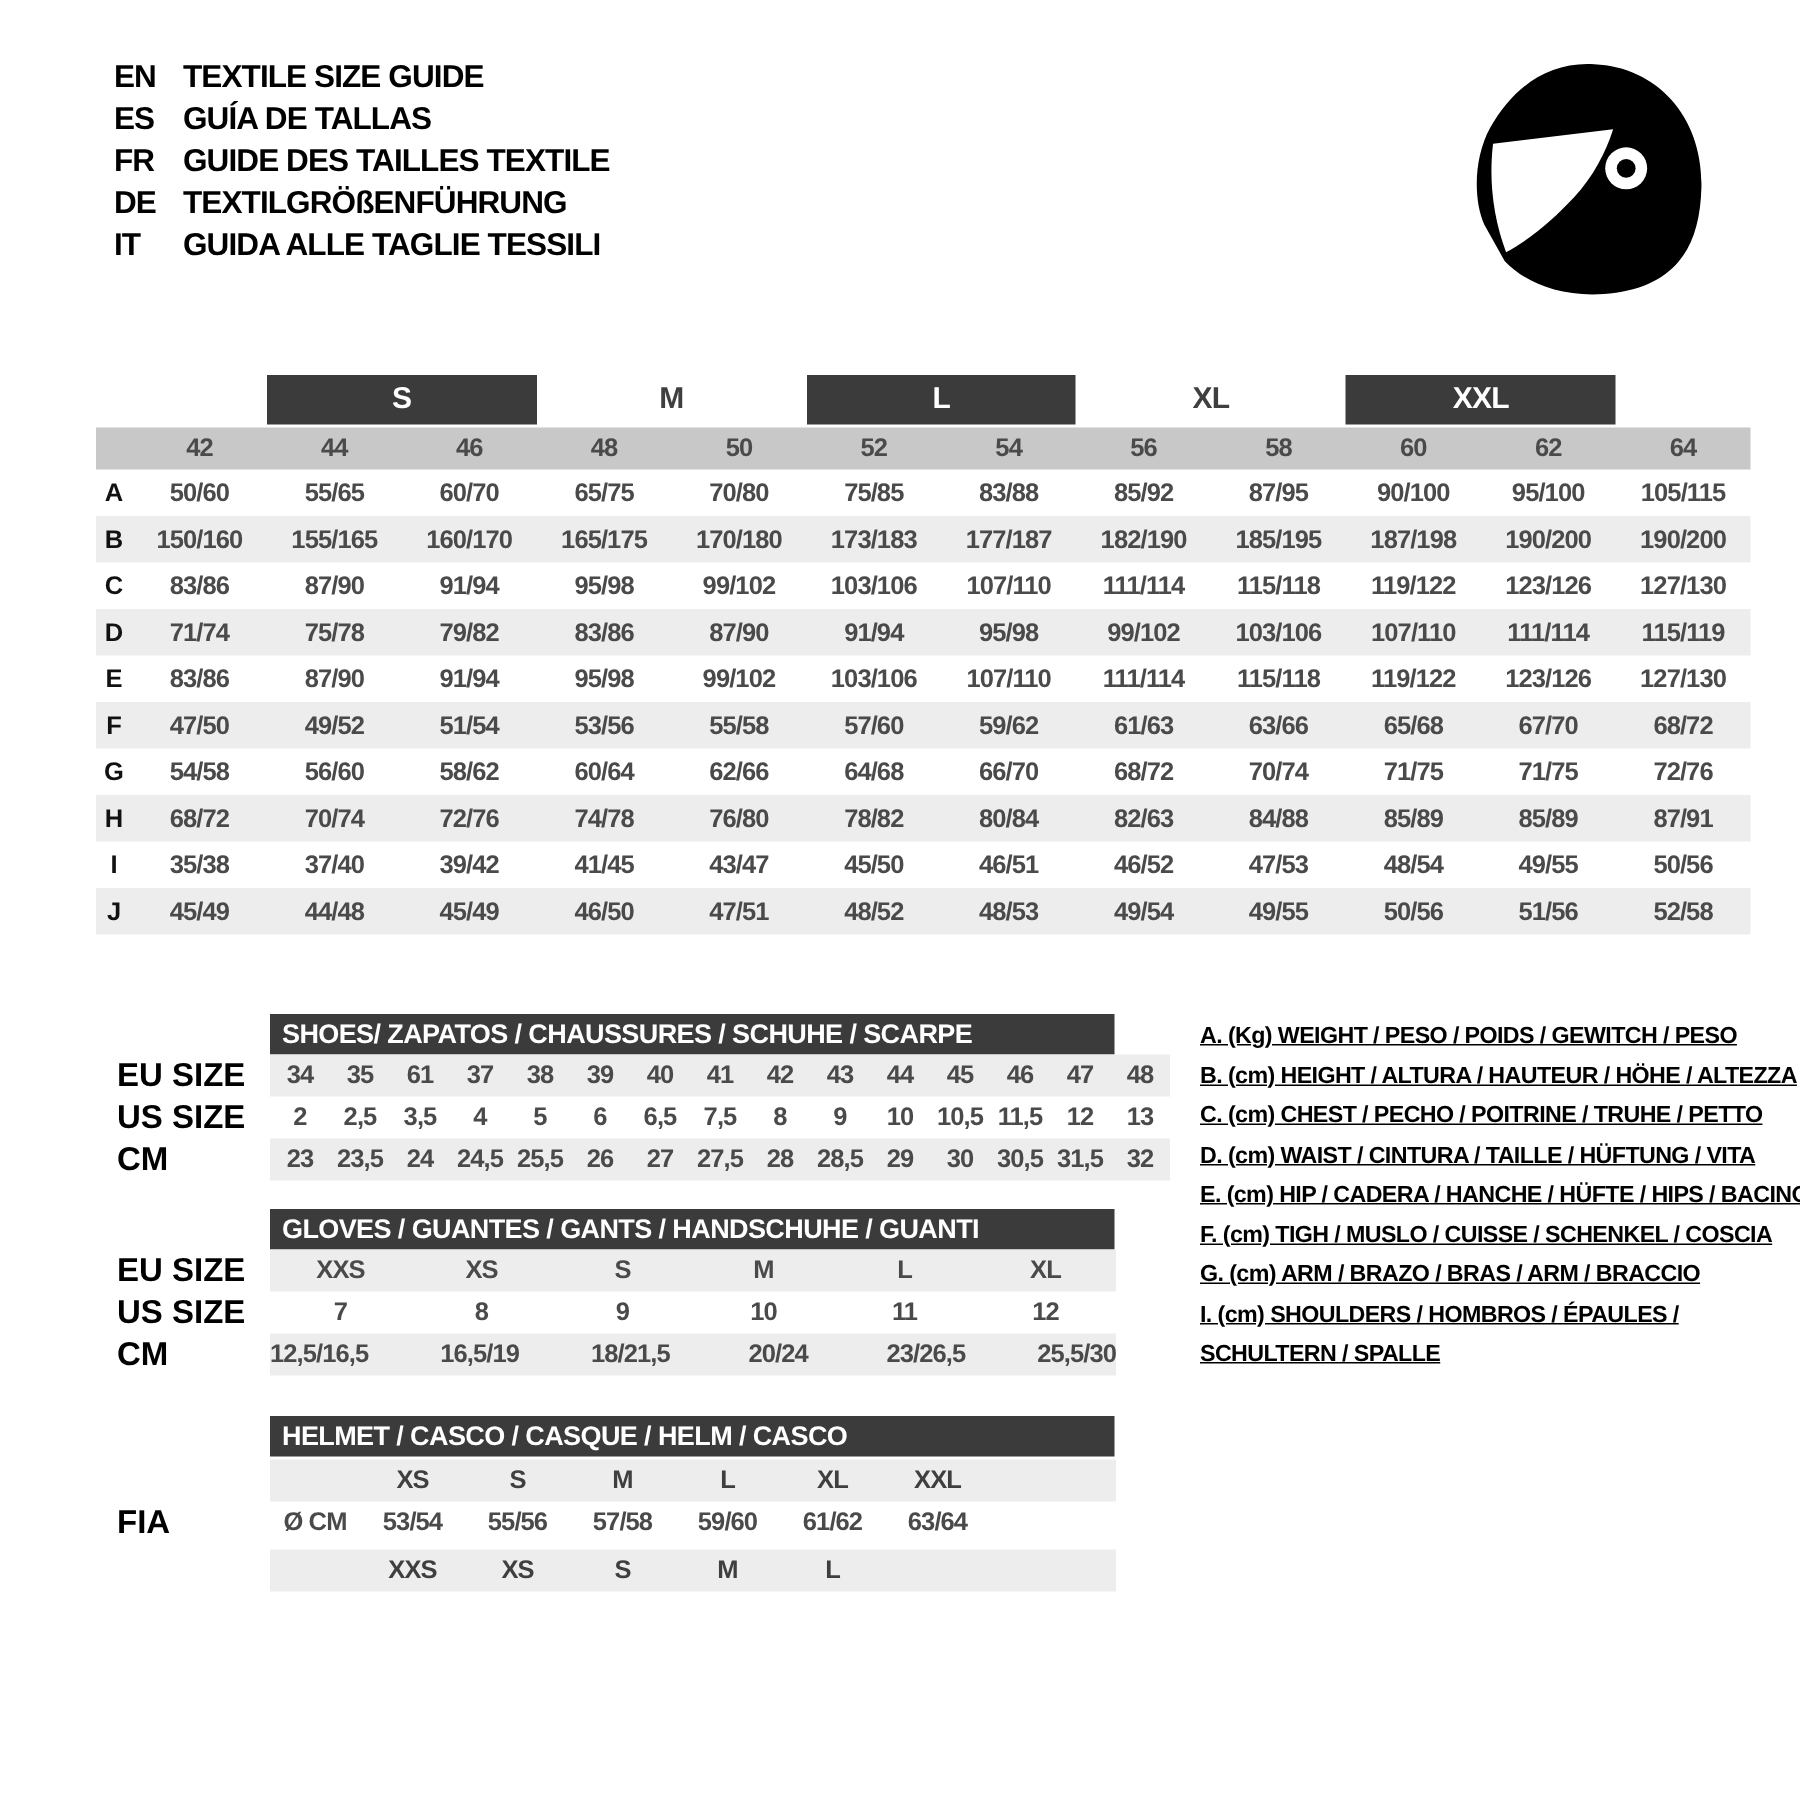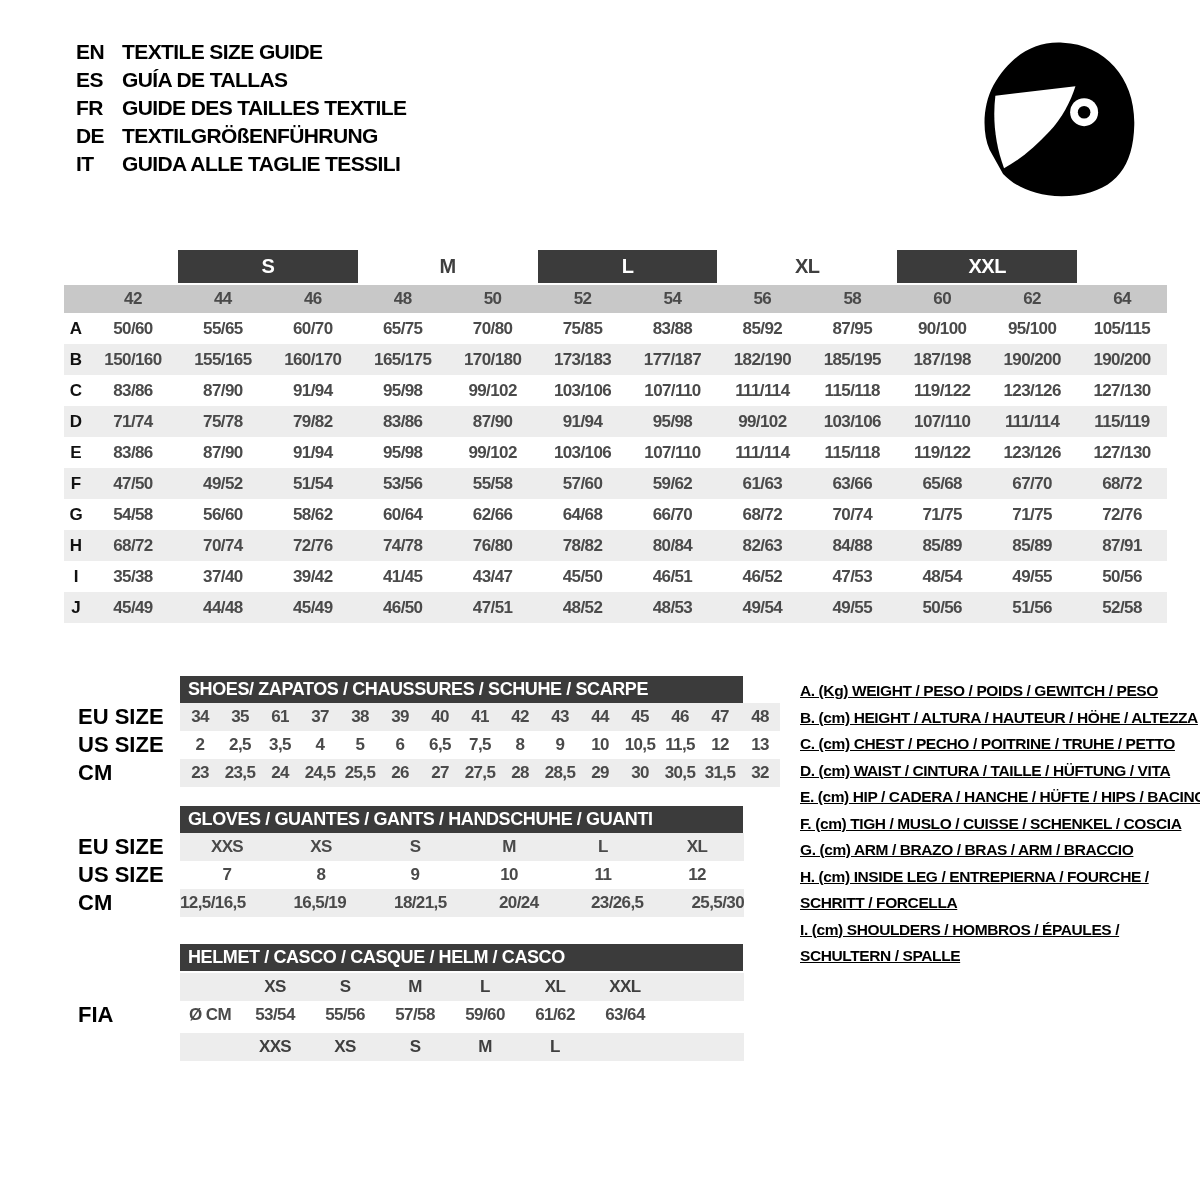--- a/index.html
+++ b/index.html
@@ -478,24 +478,20 @@
       <div class="legend-entry">
         <span class="legend-line">E. (cm) HIP / CADERA / HANCHE / HÜFTE / HIPS / BACINO</span>
       </div>
       <div class="legend-entry">
         <span class="legend-line">F. (cm) TIGH / MUSLO / CUISSE / SCHENKEL / COSCIA</span>
       </div>
       <div class="legend-entry">
         <span class="legend-line">G. (cm) ARM / BRAZO / BRAS / ARM / BRACCIO</span>
       </div>
       <div class="legend-entry">
-        <span class="legend-line">H. (cm) INSIDE LEG / ENTREPIERNA / FOURCHE /</span>
-        <span class="legend-line">SCHRITT / FORCELLA</span>
-      </div>
-      <div class="legend-entry">
         <span class="legend-line">I. (cm) SHOULDERS / HOMBROS / ÉPAULES /</span>
         <span class="legend-line">SCHULTERN / SPALLE</span>
       </div>
     </div>
 
   <div class="bottom-bar"></div>
 
 </div>
 
 </body></html>

